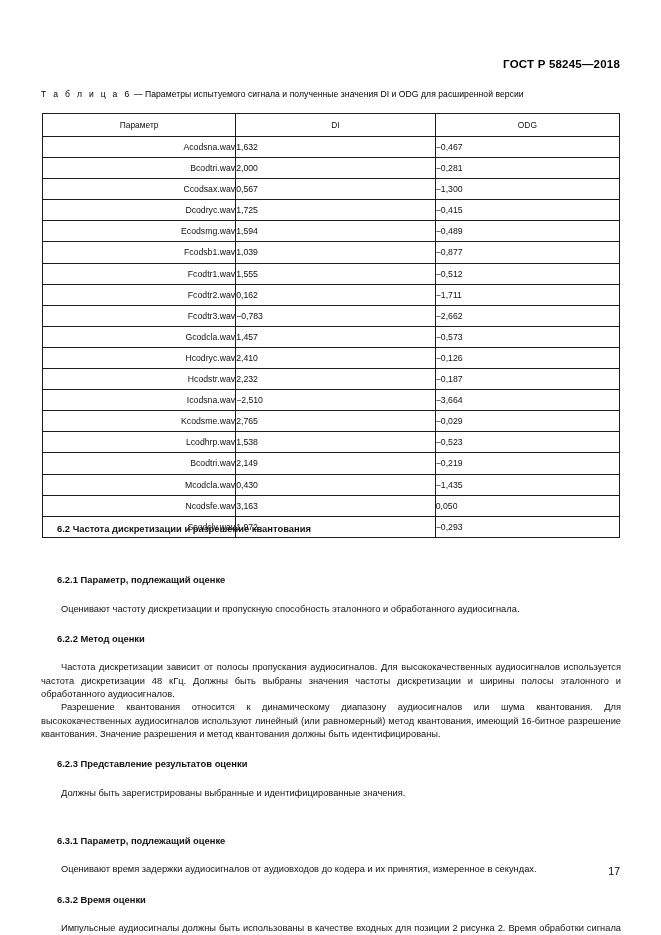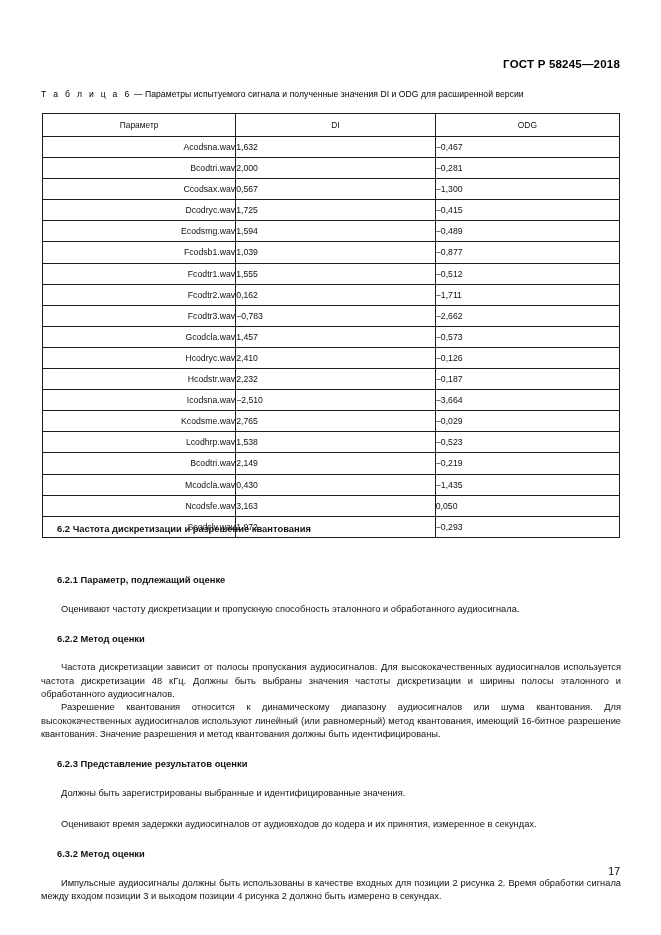--- a/index.html
+++ b/index.html
@@ -259,21 +259,22 @@
     <p class="para">Разрешение квантования относится к динамическому диапазону аудиосигналов или шума квантования. Для высококачественных аудиосигналов используют линейный (или равномерный) метод квантования, имеющий 16-битное разрешение квантования. Значение разрешения и метод квантования должны быть идентифицированы.</p>
 
     <div class="h-sec">6.2.3 Представление результатов оценки</div>
     <p class="para">Должны быть зарегистрированы выбранные и идентифицированные значения.</p>
 
     <div class="spacer-9"></div>
 
 
     <div class="spacer-9"></div>
 
+    <div class="h-sec">6.3.1 Параметр, подлежащий оценке</div>
     <p class="para">Оценивают время задержки аудиосигналов от аудиовходов до кодера и их принятия, измеренное в секундах.</p>
 
-    <div class="h-sec">6.3.2 Метод оценки</div>
+    <div class="h-sec">6.3.2 Время оценки</div>
     <p class="para">Импульсные аудиосигналы должны быть использованы в качестве входных для позиции 2 рисунка 2. Время обработки сигнала между входом позиции 3 и выходом позиции 4 рисунка 2 должно быть измерено в секундах.</p>
   </div>
 
   <div class="page-number">17</div>
 
 </div>
 
 </body></html>

